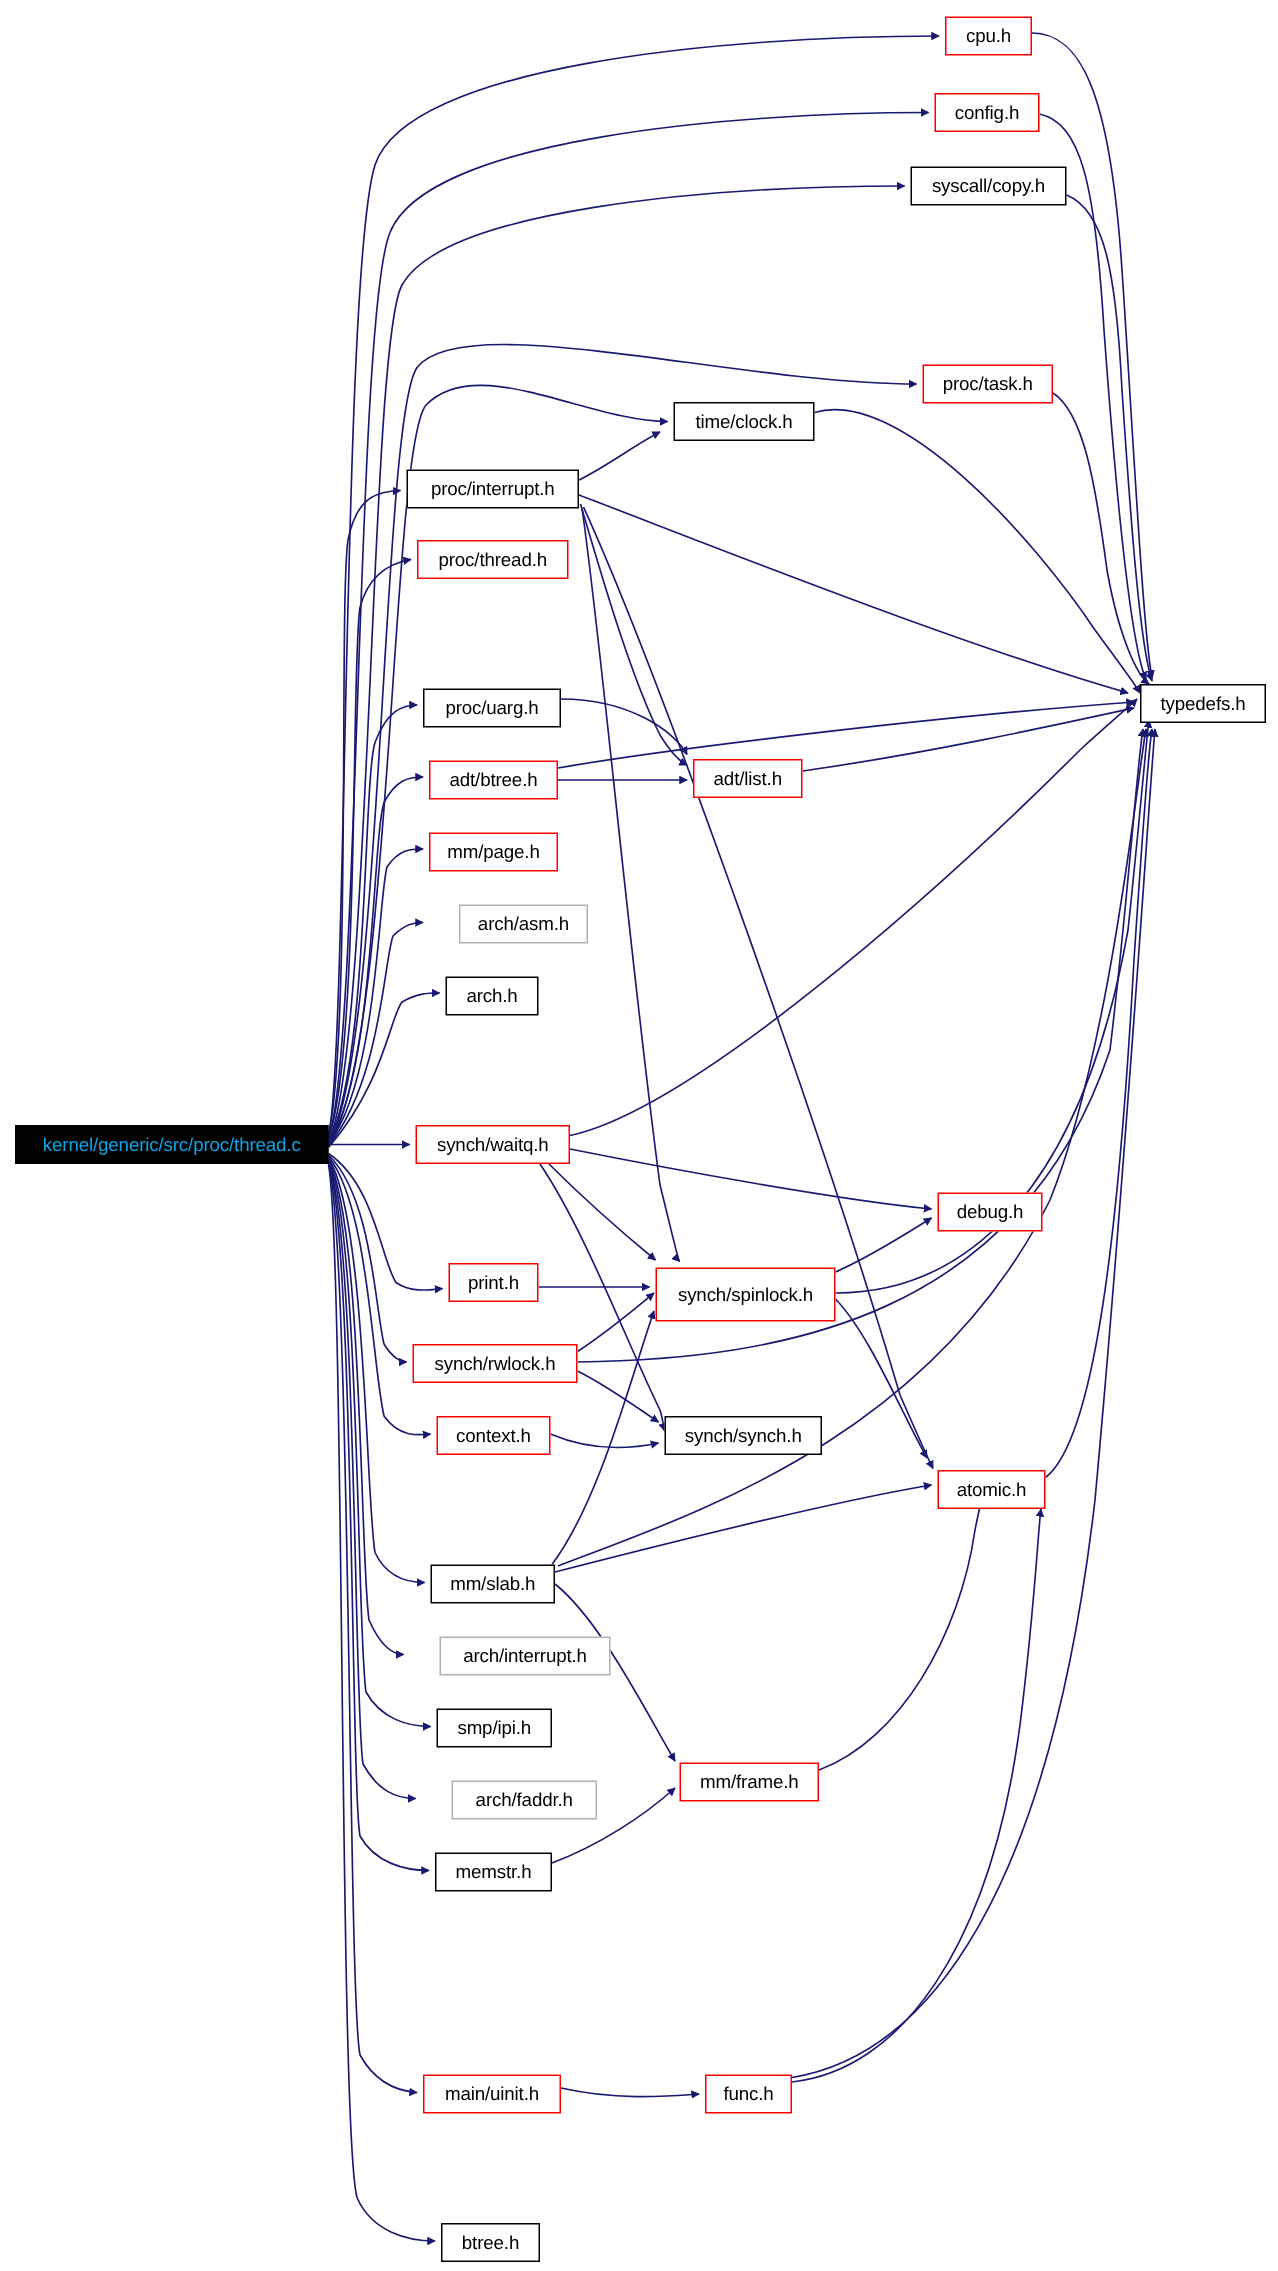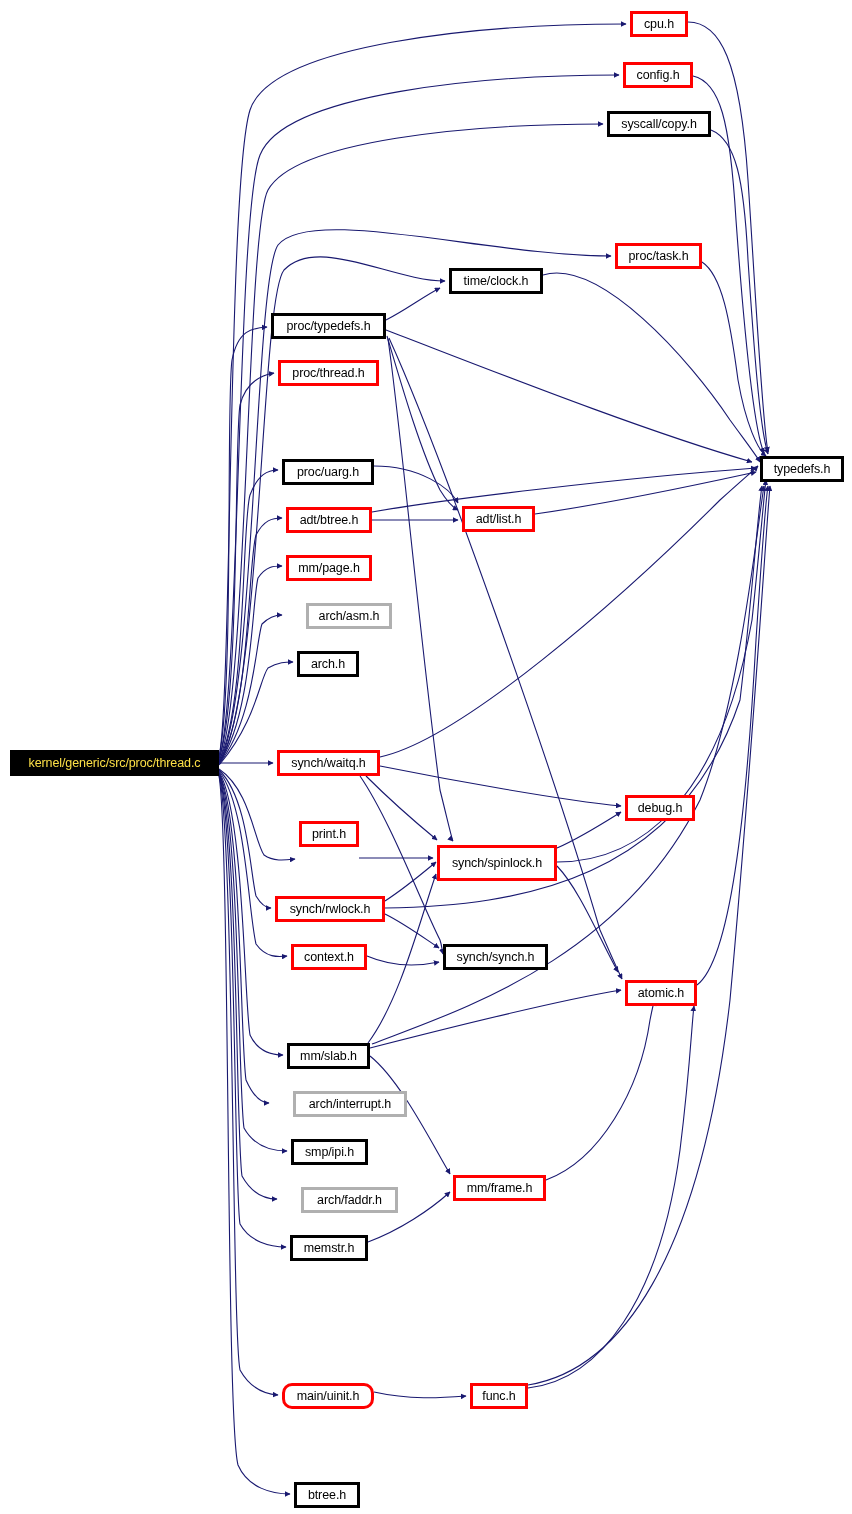--- a/index.html
+++ b/index.html
@@ -22,29 +22,29 @@
     box-sizing:border-box;
     display:flex;
     align-items:center;
     justify-content:center;
     font-size:12.5px;
     line-height:1;
     letter-spacing:-0.1px;
     white-space:nowrap;
     background:#ffffff;
     color:#000000;
-    border:3px solid #b91c1c;
+    border:1px solid #b91c1c;
     z-index:5;
   }
   .node.red   { border-color:#ff0000; }
   .node.black { border-color:#000000; }
   .node.gray  { border-color:#b0b0b0;margin-left:20px; }
   .node.root{
     background:#000000;
-    color:#fde047;
+    color:#0ea5e9;
     border-color:#000000;
     font-size:12.5px;
   }
 </style>
 </head>
 <body>
 
 <div id="graph">
 
   <svg id="edges" viewBox="0 0 852 1514" width="852" height="1514" xmlns="http://www.w3.org/2000/svg">
@@ -129,21 +129,21 @@
       <div class="node black" style="left: 607px; top: 111px; width: 104px; height: 26px;">
         <span>syscall/copy.h</span>
       </div>
       <div class="node red" style="left: 615px; top: 243px; width: 87px; height: 26px;">
         <span>proc/task.h</span>
       </div>
       <div class="node black" style="left: 449px; top: 268px; width: 94px; height: 26px;">
         <span>time/clock.h</span>
       </div>
       <div class="node black" style="left: 271px; top: 313px; width: 115px; height: 26px;">
-        <span>proc/typedefs.h</span>
+        <span>proc/interrupt.h</span>
       </div>
       <div class="node red" style="left: 278px; top: 360px; width: 101px; height: 26px;">
         <span>proc/thread.h</span>
       </div>
       <div class="node black" style="left: 760px; top: 456px; width: 84px; height: 26px;">
         <span>typedefs.h</span>
       </div>
       <div class="node black" style="left: 282px; top: 459px; width: 92px; height: 26px;">
         <span>proc/uarg.h</span>
       </div>
@@ -161,21 +161,21 @@
       </div>
       <div class="node black" style="left: 297px; top: 651px; width: 62px; height: 26px;">
         <span>arch.h</span>
       </div>
       <div class="node red" style="left: 277px; top: 750px; width: 103px; height: 26px;">
         <span>synch/waitq.h</span>
       </div>
       <div class="node red" style="left: 625px; top: 795px; width: 70px; height: 26px;">
         <span>debug.h</span>
       </div>
-      <div class="node red" style="left: 299px; top: 821px; width: 60px; height: 26px;">
+      <div class="node red" style="left: 299px; top: 842px; width: 60px; height: 26px;">
         <span>print.h</span>
       </div>
       <div class="node red" style="left: 437px; top: 845px; width: 120px; height: 36px;">
         <span>synch/spinlock.h</span>
       </div>
       <div class="node red" style="left: 275px; top: 896px; width: 110px; height: 26px;">
         <span>synch/rwlock.h</span>
       </div>
       <div class="node red" style="left: 291px; top: 944px; width: 76px; height: 26px;">
         <span>context.h</span>
@@ -197,21 +197,21 @@
       </div>
       <div class="node gray" style="left: 281px; top: 1187px; width: 97px; height: 26px;">
         <span>arch/faddr.h</span>
       </div>
       <div class="node red" style="left: 453px; top: 1175px; width: 93px; height: 26px;">
         <span>mm/frame.h</span>
       </div>
       <div class="node black" style="left: 290px; top: 1235px; width: 78px; height: 26px;">
         <span>memstr.h</span>
       </div>
-      <div class="node red" style="left: 282px; top: 1383px; width: 92px; height: 26px; border-radius: 10px;">
+      <div class="node red" style="left: 282px; top: 1383px; width: 92px; height: 26px;">
         <span>main/uinit.h</span>
       </div>
       <div class="node red" style="left: 470px; top: 1383px; width: 58px; height: 26px;">
         <span>func.h</span>
       </div>
       <div class="node black" style="left: 294px; top: 1482px; width: 66px; height: 26px;">
         <span>btree.h</span>
       </div>
     </div>
 

